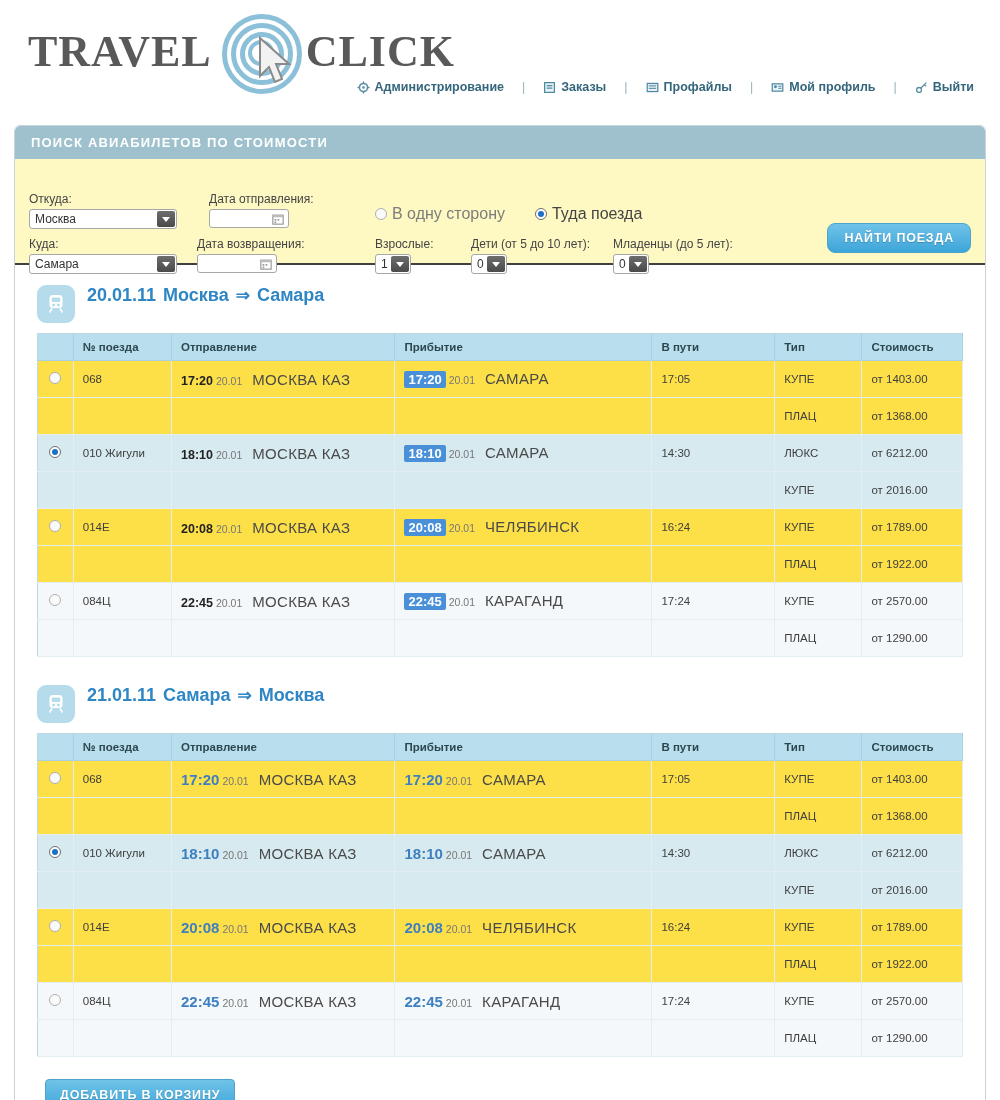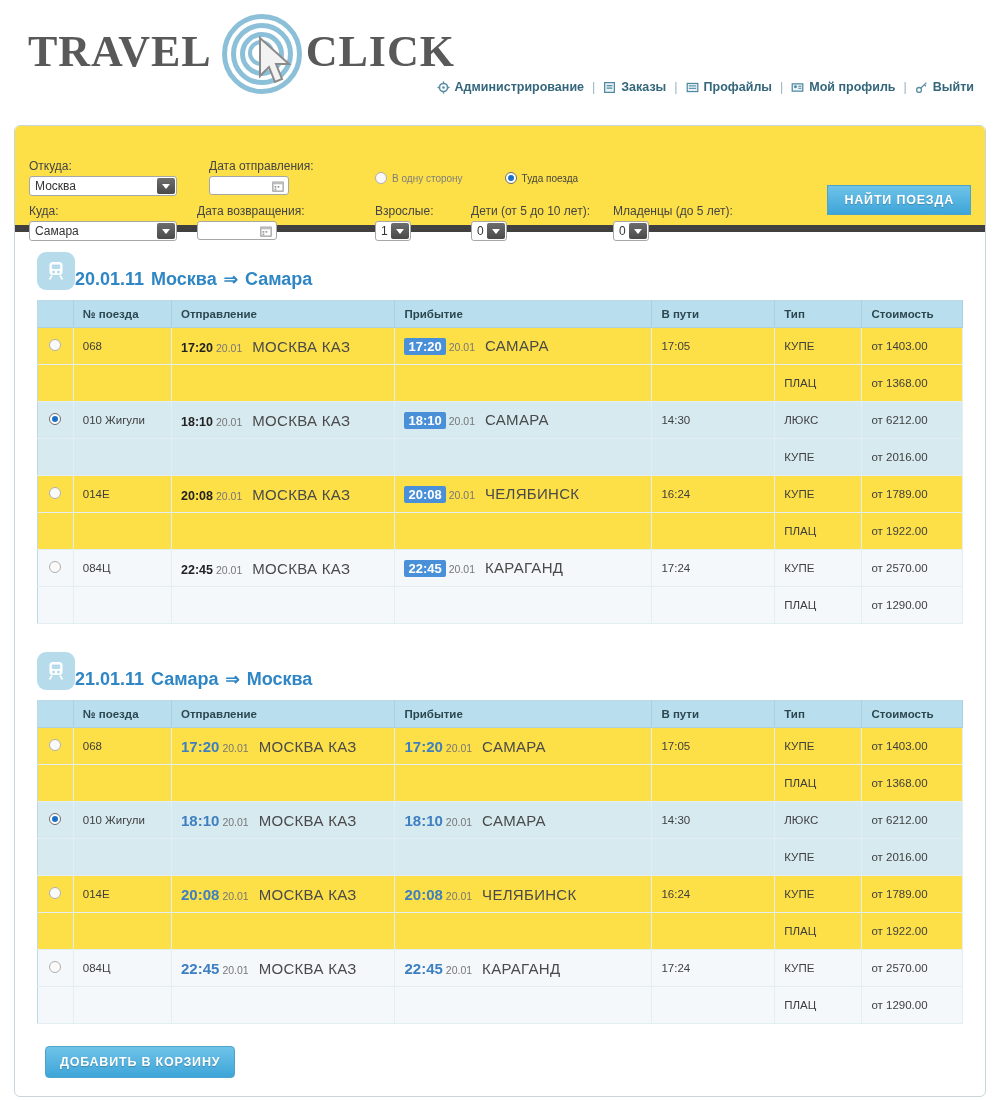--- a/index.html
+++ b/index.html
@@ -42,21 +42,21 @@
   .r3 { width: 34px; height: 34px; border-width: 5px; margin-left:-19px; margin-top:-19px; border-color:#cfe4ee;}
   .r4 { width: 18px; height: 18px; border-width: 4px; margin-left:-11px; margin-top:-11px; border-color:#9ec9dd;}
   .cursor-icon {
     position: absolute; left: 40px; top: 24px;
     width: 42px; height: 50px;
   }
 
   .topnav {
     position: absolute; right: 26px; top: 80px;
     font-size: 12.5px; font-weight: bold; color: #3a6f86;
-    display: flex; align-items: center; gap: 8px;
+    display: flex; align-items: center; gap: 18px;
   }
   .topnav a {
     color: #34667c; text-decoration: none;
     display: inline-flex; align-items: center; gap: 5px;
   }
   .topnav .sep { color: #9ab3bd; font-weight: normal; }
   .nav-ico { width: 13px; height: 13px; display:inline-block; }
 
   
   .panel {
@@ -69,22 +69,22 @@
   }
   .panel-title {
     background: #9fc1ce;
     color: #fff;
     font-size: 13px; font-weight: bold;
     letter-spacing: 1.2px;
     padding: 9px 16px;
     border-top-left-radius: 5px; border-top-right-radius: 5px;
   }
   .searchbox {
-    background: #fde047;
-    border-bottom: 7px solid #404040;
+    background: #fef9c3;
+    border-bottom: 2px solid #404040;
     padding: 10px 14px 14px 14px;
     position: relative;
     height: 106px; box-sizing: border-box;
   }
   .fld-label { font-size: 12px; color: #444; margin-bottom: 3px; }
 
   .col { position: absolute; }
   .c-from   { left: 14px;  top: 33px; }
   .c-to     { left: 14px;  top: 78px; }
   .c-dep    { left: 194px; top: 33px; }
@@ -120,51 +120,51 @@
   .dateinput {
     position: relative;
     width: 80px; height: 19px;
     border: 1px solid #a7a7a7; border-radius: 3px;
     background: #fff; box-sizing: border-box;
   }
   .cal-ico {
     position: absolute; right: 4px; top: 3px;
     width: 12px; height: 12px;
   }
-  .radio-row { display: flex; align-items: center; gap: 20px; font-size: 10px; }
+  .radio-row { display: flex; align-items: center; gap: 8px; font-size: 16px; }
   .radio-row .rgroup { display: flex; align-items: center; gap: 5px; margin-right: 22px;}
   .rad {
     width: 12px; height: 12px; border-radius: 50%;
     border: 1px solid #b0b0b0; background: #fafafa;
     display: inline-block; position: relative; box-sizing: border-box;
   }
   .rad.on { border-color: #6d6d6d; background:#fff; }
   .rad.on::after {
     content:""; position:absolute; left:2px; top:2px;
     width:6px; height:6px; border-radius:50%;
     background:#1b6fc4;
   }
   .lbl-muted { color: #7d7d7d; }
 
   .btn-primary {
     position: absolute; right: 14px; bottom: 10px;
     background: linear-gradient(#6fc3e8, #3da5d9);
     border: 1px solid #4ca4cd;
-    border-radius: 0;
+    border-radius: 8px;
     color: #fff; font-weight: bold; font-size: 12.5px;
     letter-spacing: 0.8px;
     padding: 7px 16px;
     cursor: pointer;
     text-shadow: 0 1px 1px rgba(0,0,0,.22);
   }
 
   
   .results { padding: 14px 22px 0 22px; }
   .route-head {
-    display: flex; align-items: flex-end; 
+    display: flex; align-items: flex-start; gap: 12px;
     margin-bottom: 10px; margin-top: 6px;
   }
   .train-badge {
     width: 38px; height: 38px; border-radius: 9px;
     background: #b6dcec;
     display: flex; align-items: center; justify-content: center;
     flex: none;
   }
   .route-title {
     font-size: 18px; font-weight: bold; color: #2f86c4;
@@ -303,20 +303,21 @@
           <line x1="7" y1="9" x2="14" y2="2" stroke="#5b8ea3" stroke-width="1.6"></line>
           <line x1="11.5" y1="4.5" x2="13.5" y2="6.5" stroke="#5b8ea3" stroke-width="1.6"></line>
         </svg>
         <span>Выйти</span>
       </a>
     </div>
   </div>
 
   <div class="panel">
 
+    <div class="panel-title">ПОИСК АВИАБИЛЕТОВ ПО СТОИМОСТИ</div>
 
     <div class="searchbox">
 
       <div class="col c-from">
         <div class="fld-label">Откуда:</div>
         <div class="sel">
           <span>Москва</span>
           <span class="arrowbtn"></span>
         </div>
       </div>

